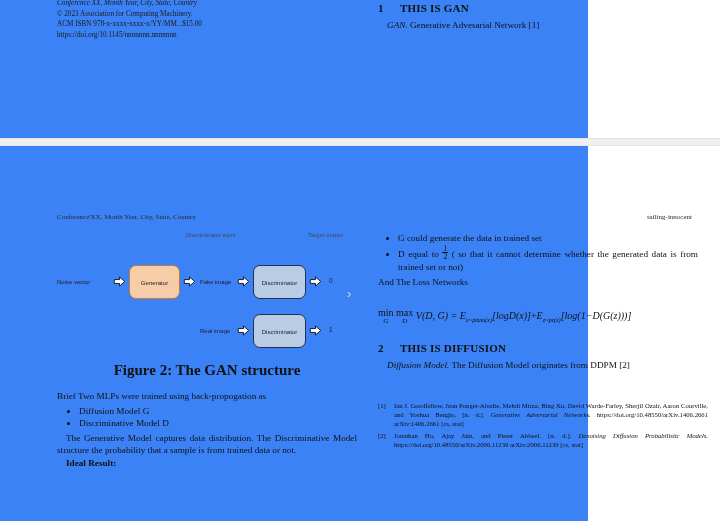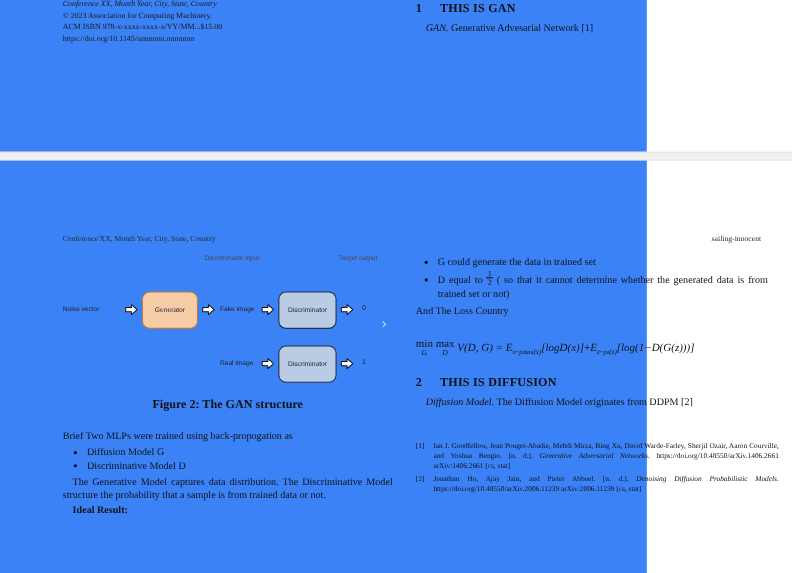--- a/index.html
+++ b/index.html
@@ -53,21 +53,21 @@
   .nodebox.gen{background:#f6cda7;border:1.1px solid #c07a3a;}
   .nodebox.disc{background:#b9cce4;border:1.1px solid #24304d;}
   .arrowico{position:absolute;width:13px;height:13px;}
   .flabel{position:absolute;font-family:"Liberation Sans","DejaVu Sans",sans-serif;
           font-size:6px;color:#222;white-space:nowrap;}
   .outval{position:absolute;font-family:"Liberation Sans","DejaVu Sans",sans-serif;
           font-size:6.4px;color:#222;}
   .chev{position:absolute;color:#dcdcdc;font-size:13px;line-height:1;
         font-family:"Liberation Sans","DejaVu Sans",sans-serif;}
   .figcap{position:absolute;left:57px;top:362px;width:300px;text-align:center;
-          font-weight:bold;font-size:11px;}
+          font-weight:bold;font-size:15px;}
 
   
   #p2-left{position:absolute;left:57px;top:390px;width:300px;}
   ul.bul{margin:2px 0 2px 0;padding-left:22px;list-style:disc;}
   ul.bul li{font-size:9.2px;line-height:12.6px;margin:0;}
 
   
   #p2-right{position:absolute;left:378px;top:232px;width:320px;}
   ul.bul2{margin:0;padding-left:20px;list-style:disc;}
   ul.bul2 li{font-size:9.2px;line-height:12.9px;text-align:justify;}
@@ -199,21 +199,21 @@
   </div>
 
   <div id="p2-right">
     <ul class="bul2">
       <li>G could generate the data in trained set</li>
       <li>
         <span>D equal to </span><span class="frac"><span class="n">1</span><span class="d">2</span></span>
         <span>( so that it cannot determine whether the generated data is from trained set or not)</span>
       </li>
     </ul>
-    <p class="para" style="margin:2px 0 0 0;">And The Loss Country</p>
+    <p class="para" style="margin:2px 0 0 0;">And The Loss Networks</p>
   </div>
 
   <div id="equation">
     <span class="minmax">
       <span class="op">min</span>
       <span class="sub">G</span>
     </span>
     <span class="minmax">
       <span class="op">max</span>
       <span class="sub">D</span>

